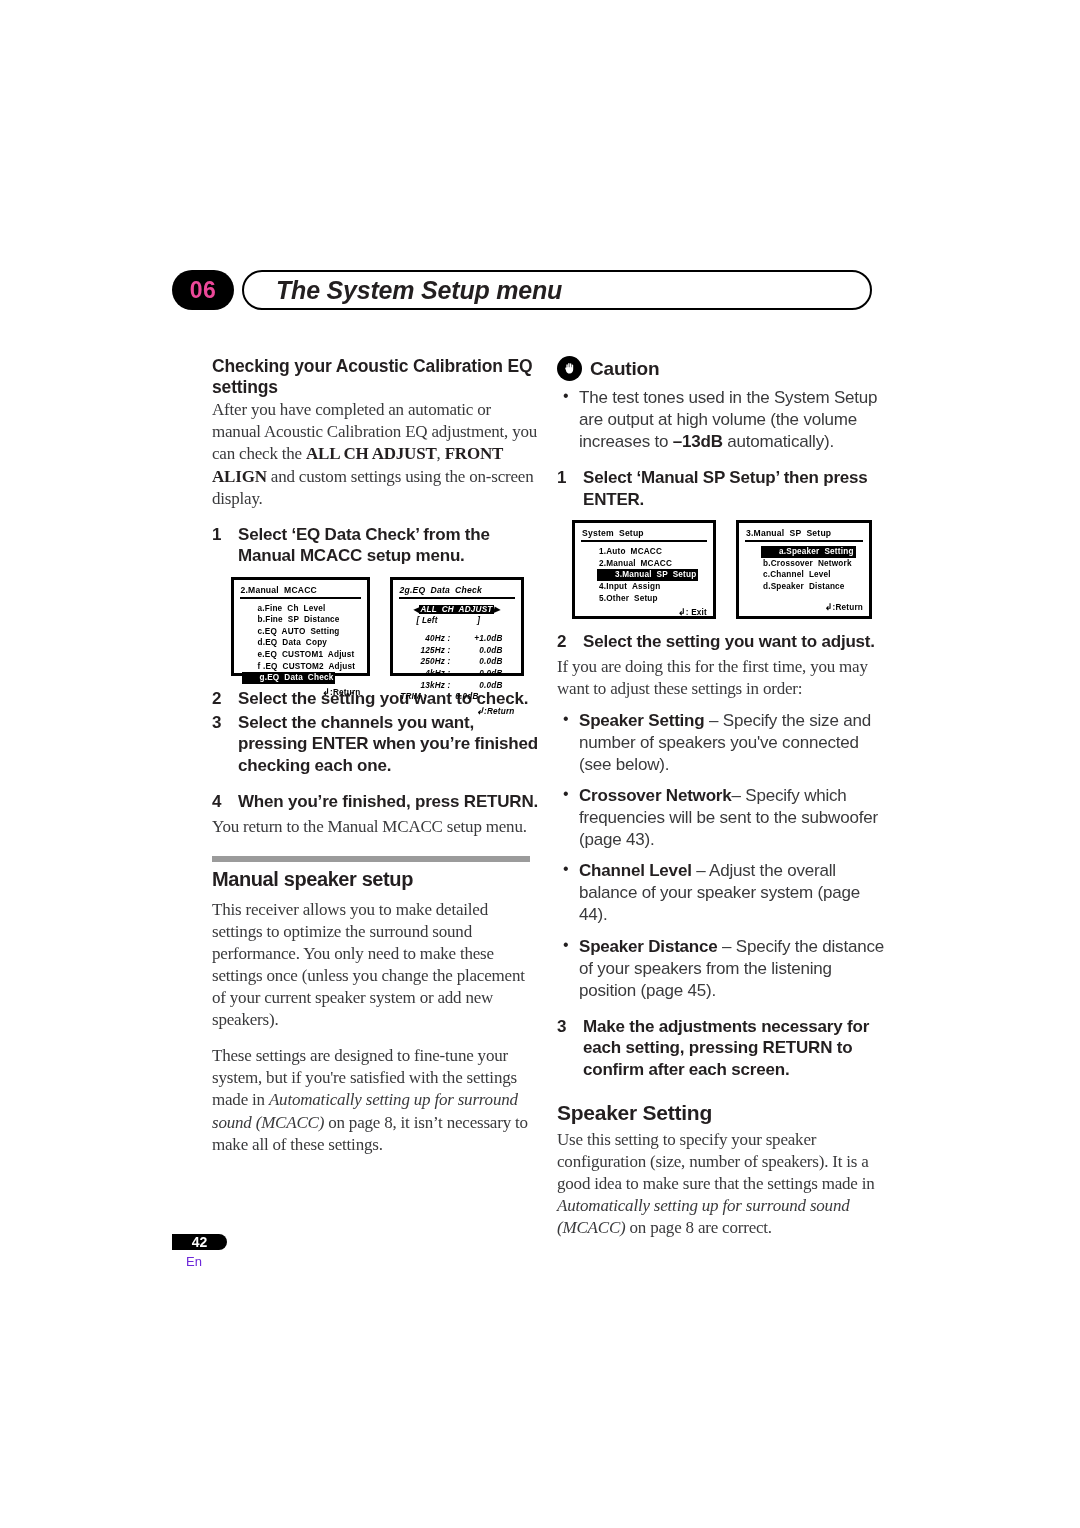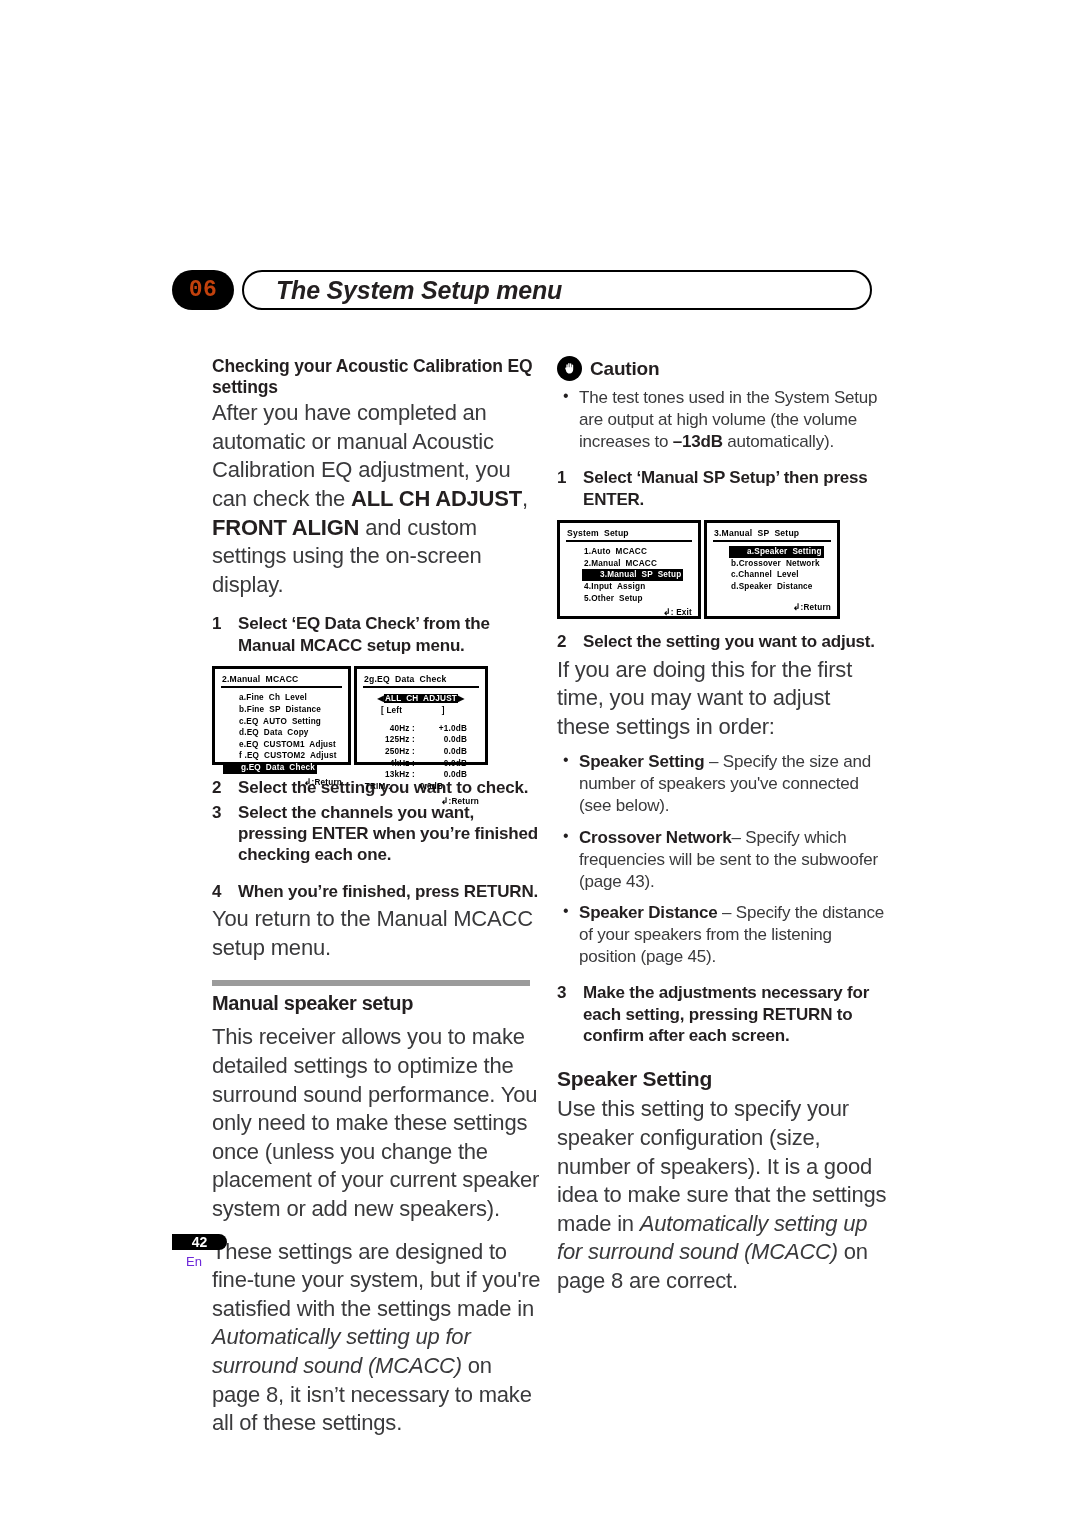--- a/index.html
+++ b/index.html
@@ -24,31 +24,30 @@
     width: 700px;
     height: 40px;
     display: flex;
     align-items: center;
   }
   .chapter-num {
     width: 62px;
     height: 40px;
     background: #000;
     border-radius: 20px;
-    color: #c2410c;
+    color: #ec4899;
     font-weight: bold;
     font-size: 23px;
     display: flex;
     align-items: center;
     justify-content: center;
     letter-spacing: 0.5px;
     flex: none;
     position: relative;
     z-index: 2;
-    font-family: Liberation Mono, monospace;
   }
   .chapter-pill {
     flex: 1;
     height: 40px;
     margin-left: 8px;
     border: 2.5px solid #000;
     border-radius: 20px;
     display: flex;
     align-items: center;
     padding-left: 32px;
@@ -70,25 +69,26 @@
   .col-right { left: 557px; }
 
   h3.sub {
     font-size: 17.5px;
     font-weight: bold;
     line-height: 1.18;
     margin: 0 0 2px 0;
     letter-spacing: -0.15px;
   }
   p.body {
-    font-size: 22px;
+    font-size: 17px;
     line-height: 1.3;
     margin: 0 0 14px 0;
     color: #3a3a3c;
     letter-spacing: -0.2px;
+    font-family: Liberation Serif, serif;
   }
   p.body.tight { margin-bottom: 10px; }
   p.body b { color: #231f20; font-weight: bold; }
   p.body i { font-style: italic; }
 
   .step {
     font-size: 17px;
     font-weight: bold;
     line-height: 1.26;
     margin: 0 0 3px 0;
@@ -155,21 +155,21 @@
     letter-spacing: -0.4px;
   }
   h3.subsection {
     font-size: 21px;
     font-weight: bold;
     margin: 2px 0 4px 0;
     letter-spacing: -0.25px;
   }
 
   
-  .osd-pair { display: flex; gap: 3px; margin: 10px 0 12px 0; }
+  .osd-pair { display: flex; gap: 20px; margin: 10px 0 12px 0; justify-content: center; }
   .osd {
     border: 3px solid #000;
     background: #fff;
     padding: 4px 6px 4px 6px;
     font-family: "Liberation Sans", sans-serif;
     font-size: 8.2px;
     font-weight: bold;
     color: #000;
     letter-spacing: 0.2px;
     display: flex;
@@ -201,21 +201,21 @@
     margin: 2px 0 0 0;
     line-height: 1.3;
   }
   .osd-eq-sel .hl { background: #000; color: #fff; padding: 0 1px; }
   .osd-eq-sub { white-space: pre; padding-left: 18px; line-height: 1.45; }
   .osd-vals { margin-top: 6px; }
   .osd-val-row { white-space: pre; line-height: 1.42; }
 
   
   .osd-mcacc     { width: 139px; height: 99px; }
-  .osd-eqcheck   { width: 134px; height: 99px; }
+  .osd-eqcheck   { width: 134px; height: 99px; font-style: italic; }
   .osd-syssetup  { width: 144px; height: 99px; }
   .osd-spsetup   { width: 136px; height: 99px; }
 
   
   .footer { position: absolute; left: 172px; top: 1234px; }
   .pagenum {
     width: 55px; height: 16px;
     background: #000;
     border-radius: 0 14px 14px 0;
     color: #fff;
@@ -363,20 +363,21 @@
 
     <div class="step">
       <span class="num">2</span>
       <span class="txt">Select the setting you want to adjust.</span>
     </div>
     <p class="body tight">If you are doing this for the first time, you may want to adjust these settings in order:</p>
 
     <ul class="bullets">
       <li><b>Speaker Setting</b><span> – Specify the size and number of speakers you've connected (see below).</span></li>
       <li><b>Crossover Network</b><span>– Specify which frequencies will be sent to the subwoofer (page 43).</span></li>
+      <li><b>Channel Level</b><span> – Adjust the overall balance of your speaker system (page 44).</span></li>
       <li><b>Speaker Distance</b><span> – Specify the distance of your speakers from the listening position (page 45).</span></li>
     </ul>
 
     <div class="step">
       <span class="num">3</span>
       <span class="txt">Make the adjustments necessary for each setting, pressing RETURN to confirm after each screen.</span>
     </div>
     <div style="height:16px;"></div>
 
     <h3 class="subsection">Speaker Setting</h3>

